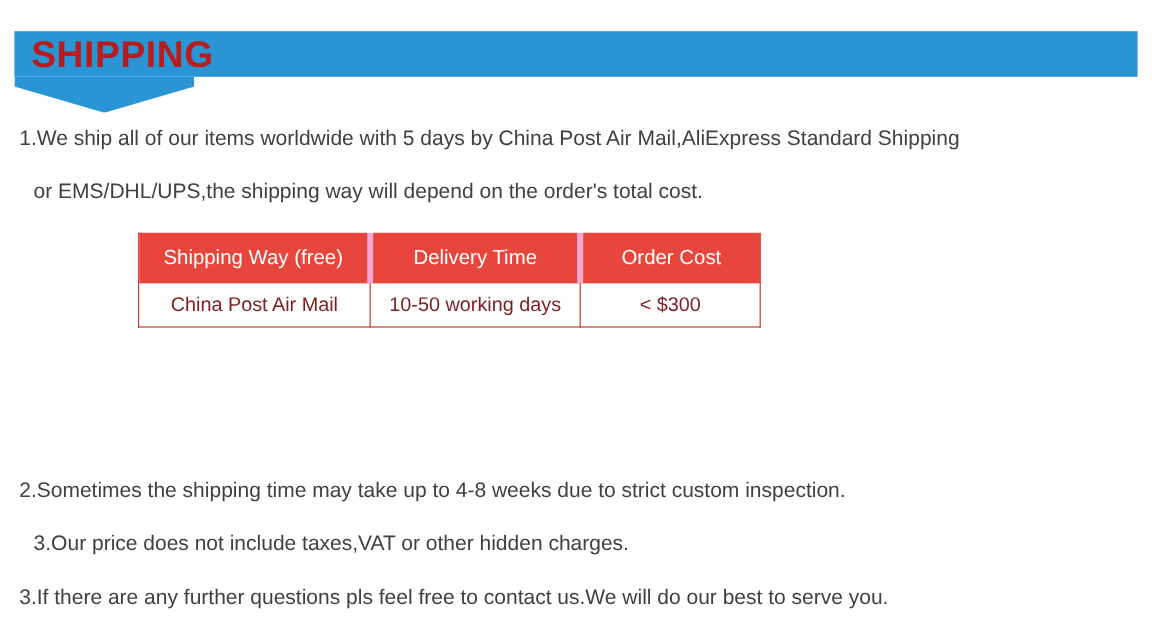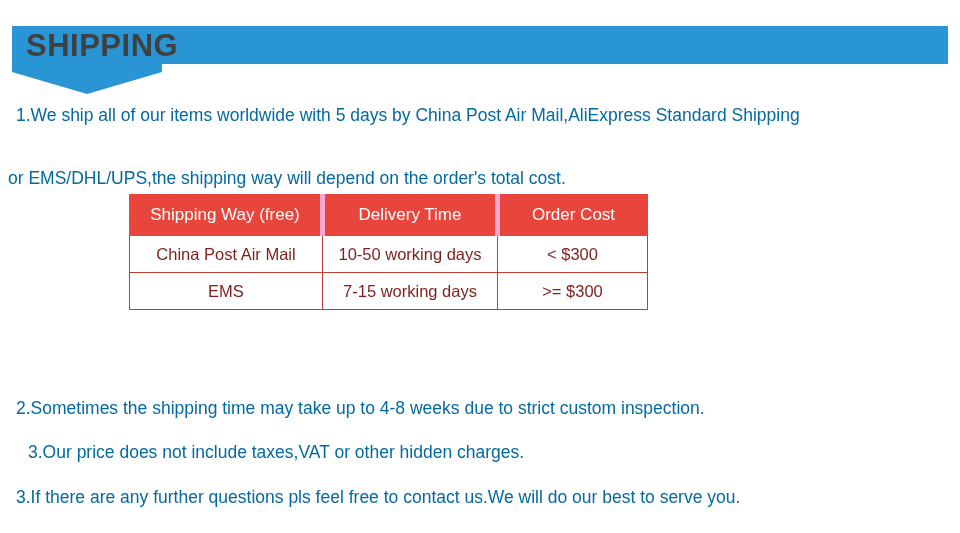--- a/index.html
+++ b/index.html
@@ -41,43 +41,43 @@
     background: #2a95d5;
     clip-path: polygon(0 0, 150px 0, 150px 8px, 75px 30px, 0 8px);
   }
   .banner-title {
     position: absolute;
     left: 14px;
     top: 2px;
     font-size: 31px;
     font-weight: bold;
     letter-spacing: 0.5px;
-    color: #404040;
+    color: #b91c1c;
     line-height: 36px;
     white-space: nowrap;
   }
 
   
   .para {
     position: absolute;
     font-size: 17.5px;
     line-height: 24px;
-    color: #0369a1;
+    color: #404040;
     white-space: nowrap;
   }
   .p1a { left: 16px; top: 103px; }
-  .p1b { left: 8px; top: 147px; margin-top: 19px; }
+  .p1b { left: 28px; top: 147px; }
   .p2  { left: 16px; top: 396px; }
   .p3  { left: 28px; top: 440px; }
   .p4  { left: 16px; top: 485px; }
 
   
   .ship-table {
     position: absolute;
-    left: 129px;
+    left: 115px;
     top: 194px;
     border-collapse: collapse;
     table-layout: fixed;
   }
   .ship-table th,
   .ship-table td {
     border: 1px solid #c23b34;
     text-align: center;
     font-size: 16.5px;
     color: #7f1d1d;
@@ -122,23 +122,18 @@
       <th>Delivery Time</th>
       <th>Order Cost</th>
     </tr>
   </thead>
   <tbody>
     <tr>
       <td>China Post Air Mail</td>
       <td>10-50 working days</td>
       <td>&lt; $300</td>
     </tr>
-    <tr>
-      <td>EMS</td>
-      <td>7-15 working days</td>
-      <td>&gt;= $300</td>
-    </tr>
   </tbody>
 </table>
 
 <div class="para p2">2.Sometimes the shipping time may take up to 4-8 weeks due to strict custom inspection.</div>
 <div class="para p3">3.Our price does not include taxes,VAT or other hidden charges.</div>
 <div class="para p4">3.If there are any further questions pls feel free to contact us.We will do our best to serve you.</div>
 
 </body></html>

